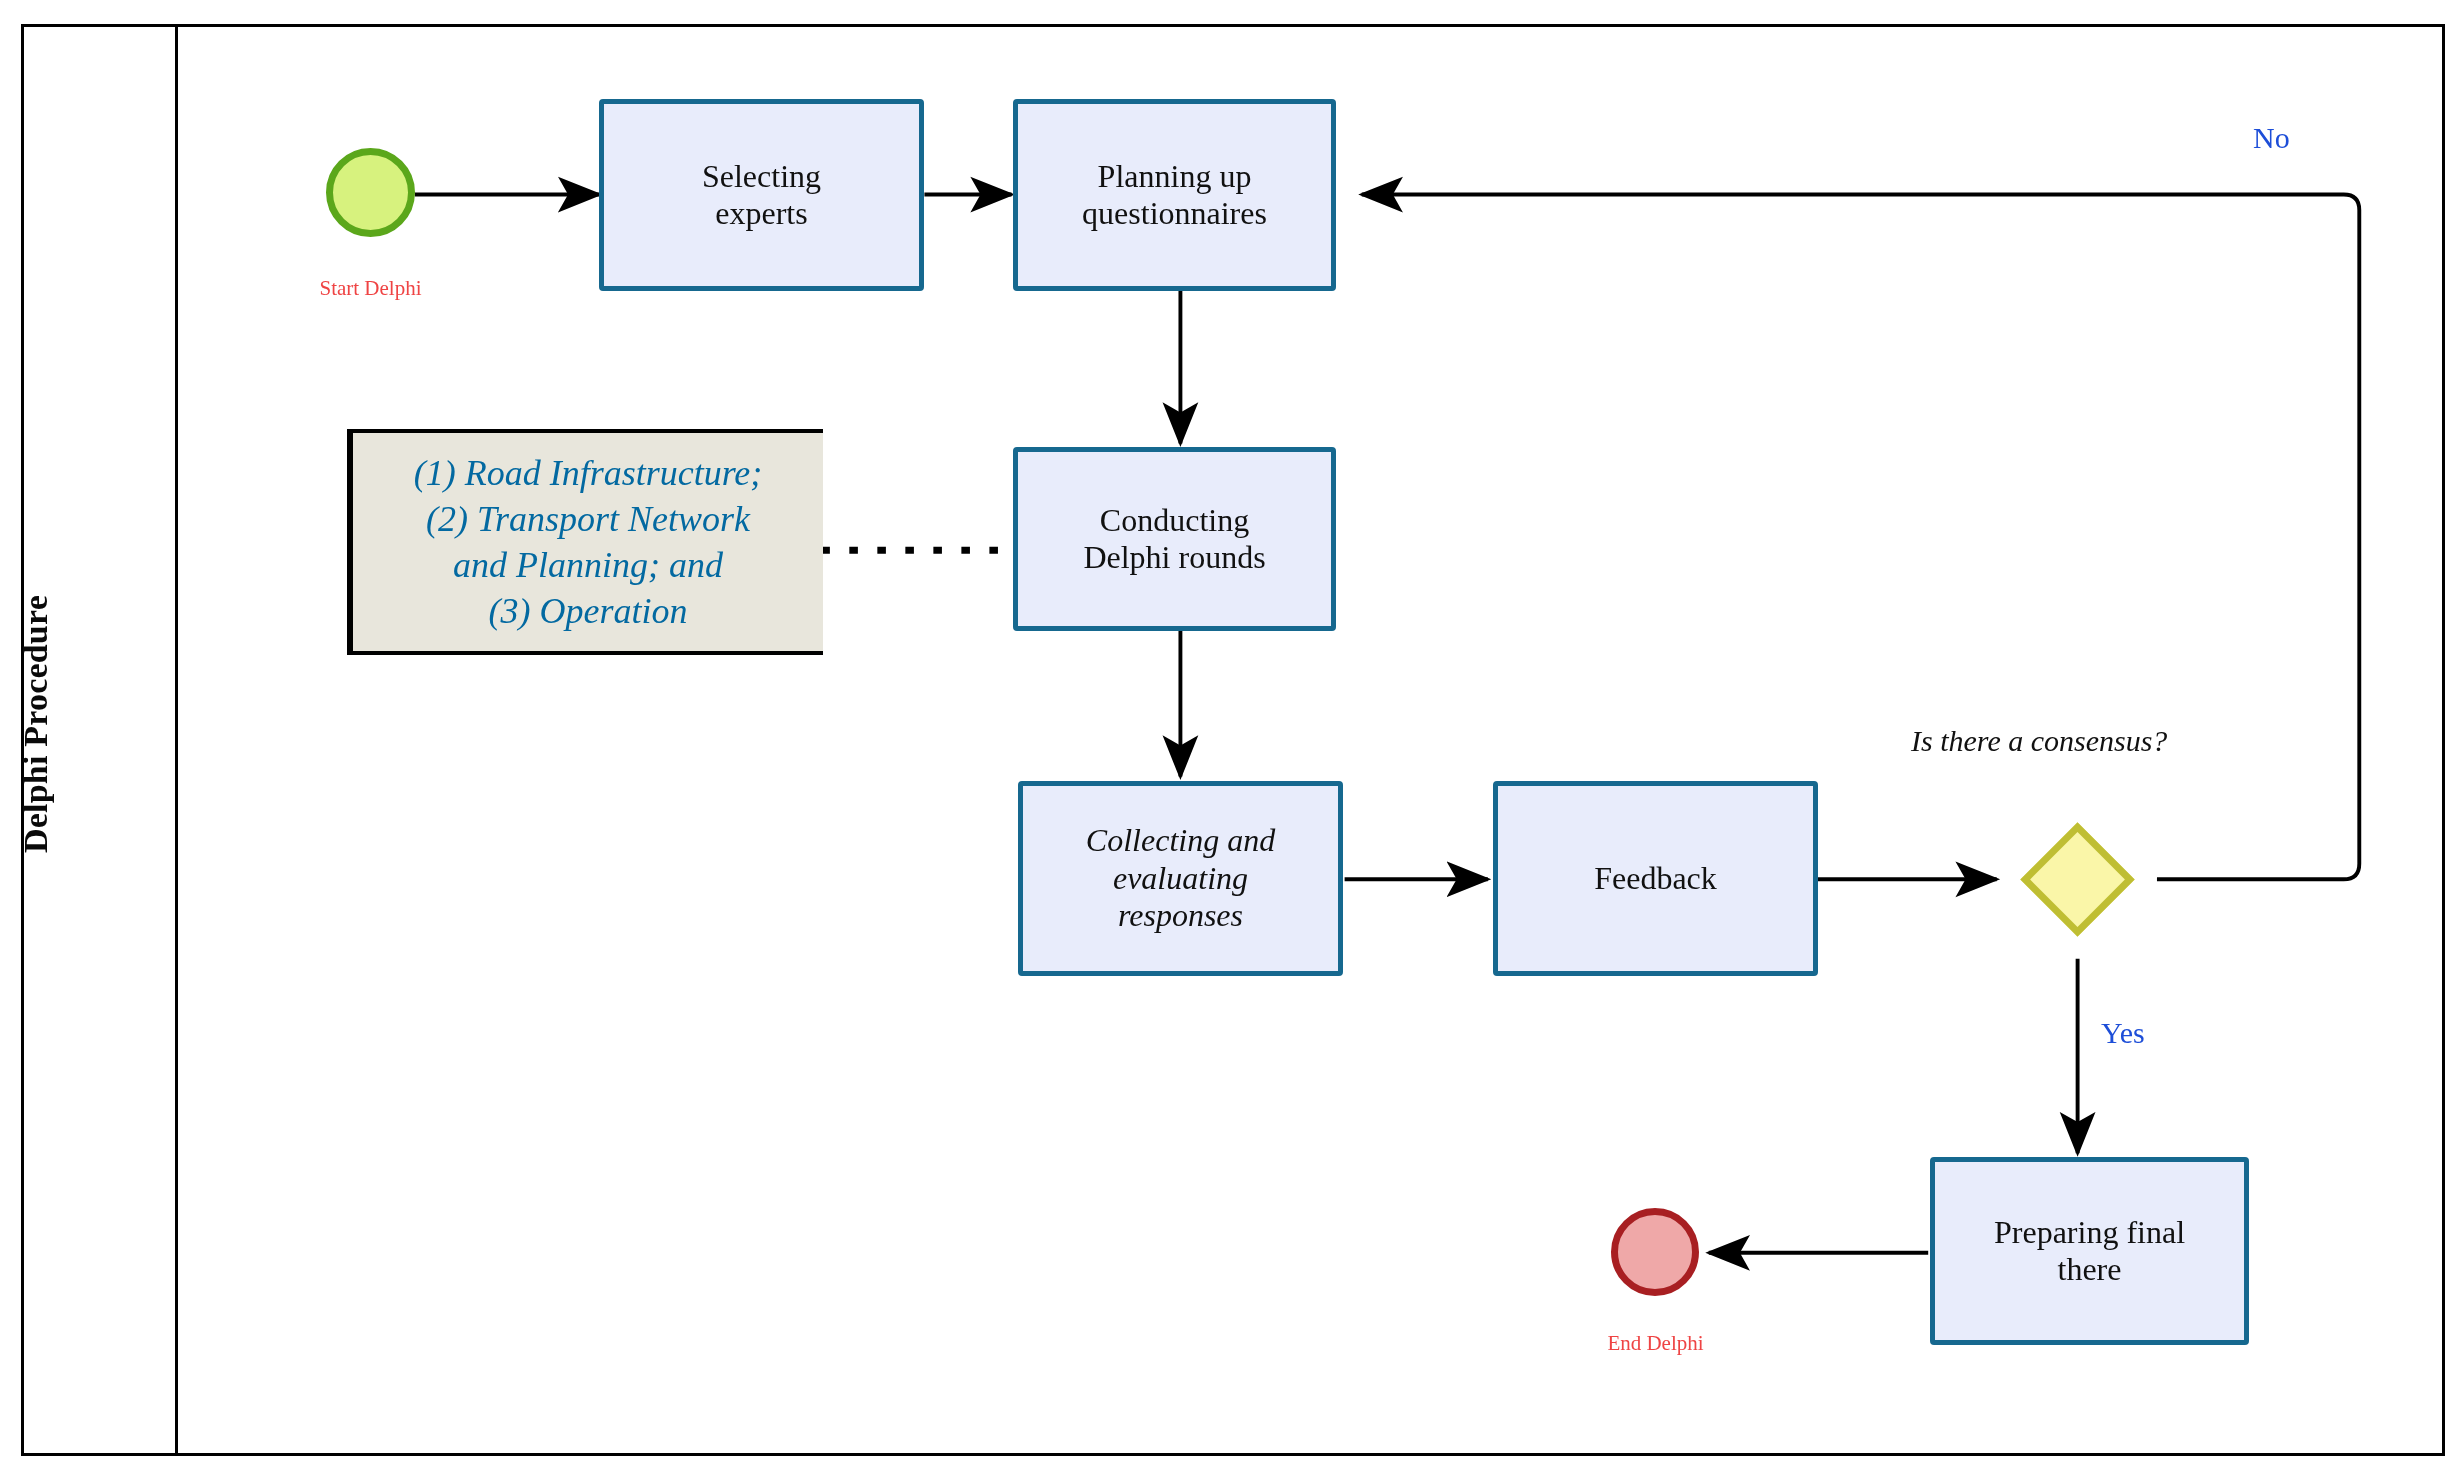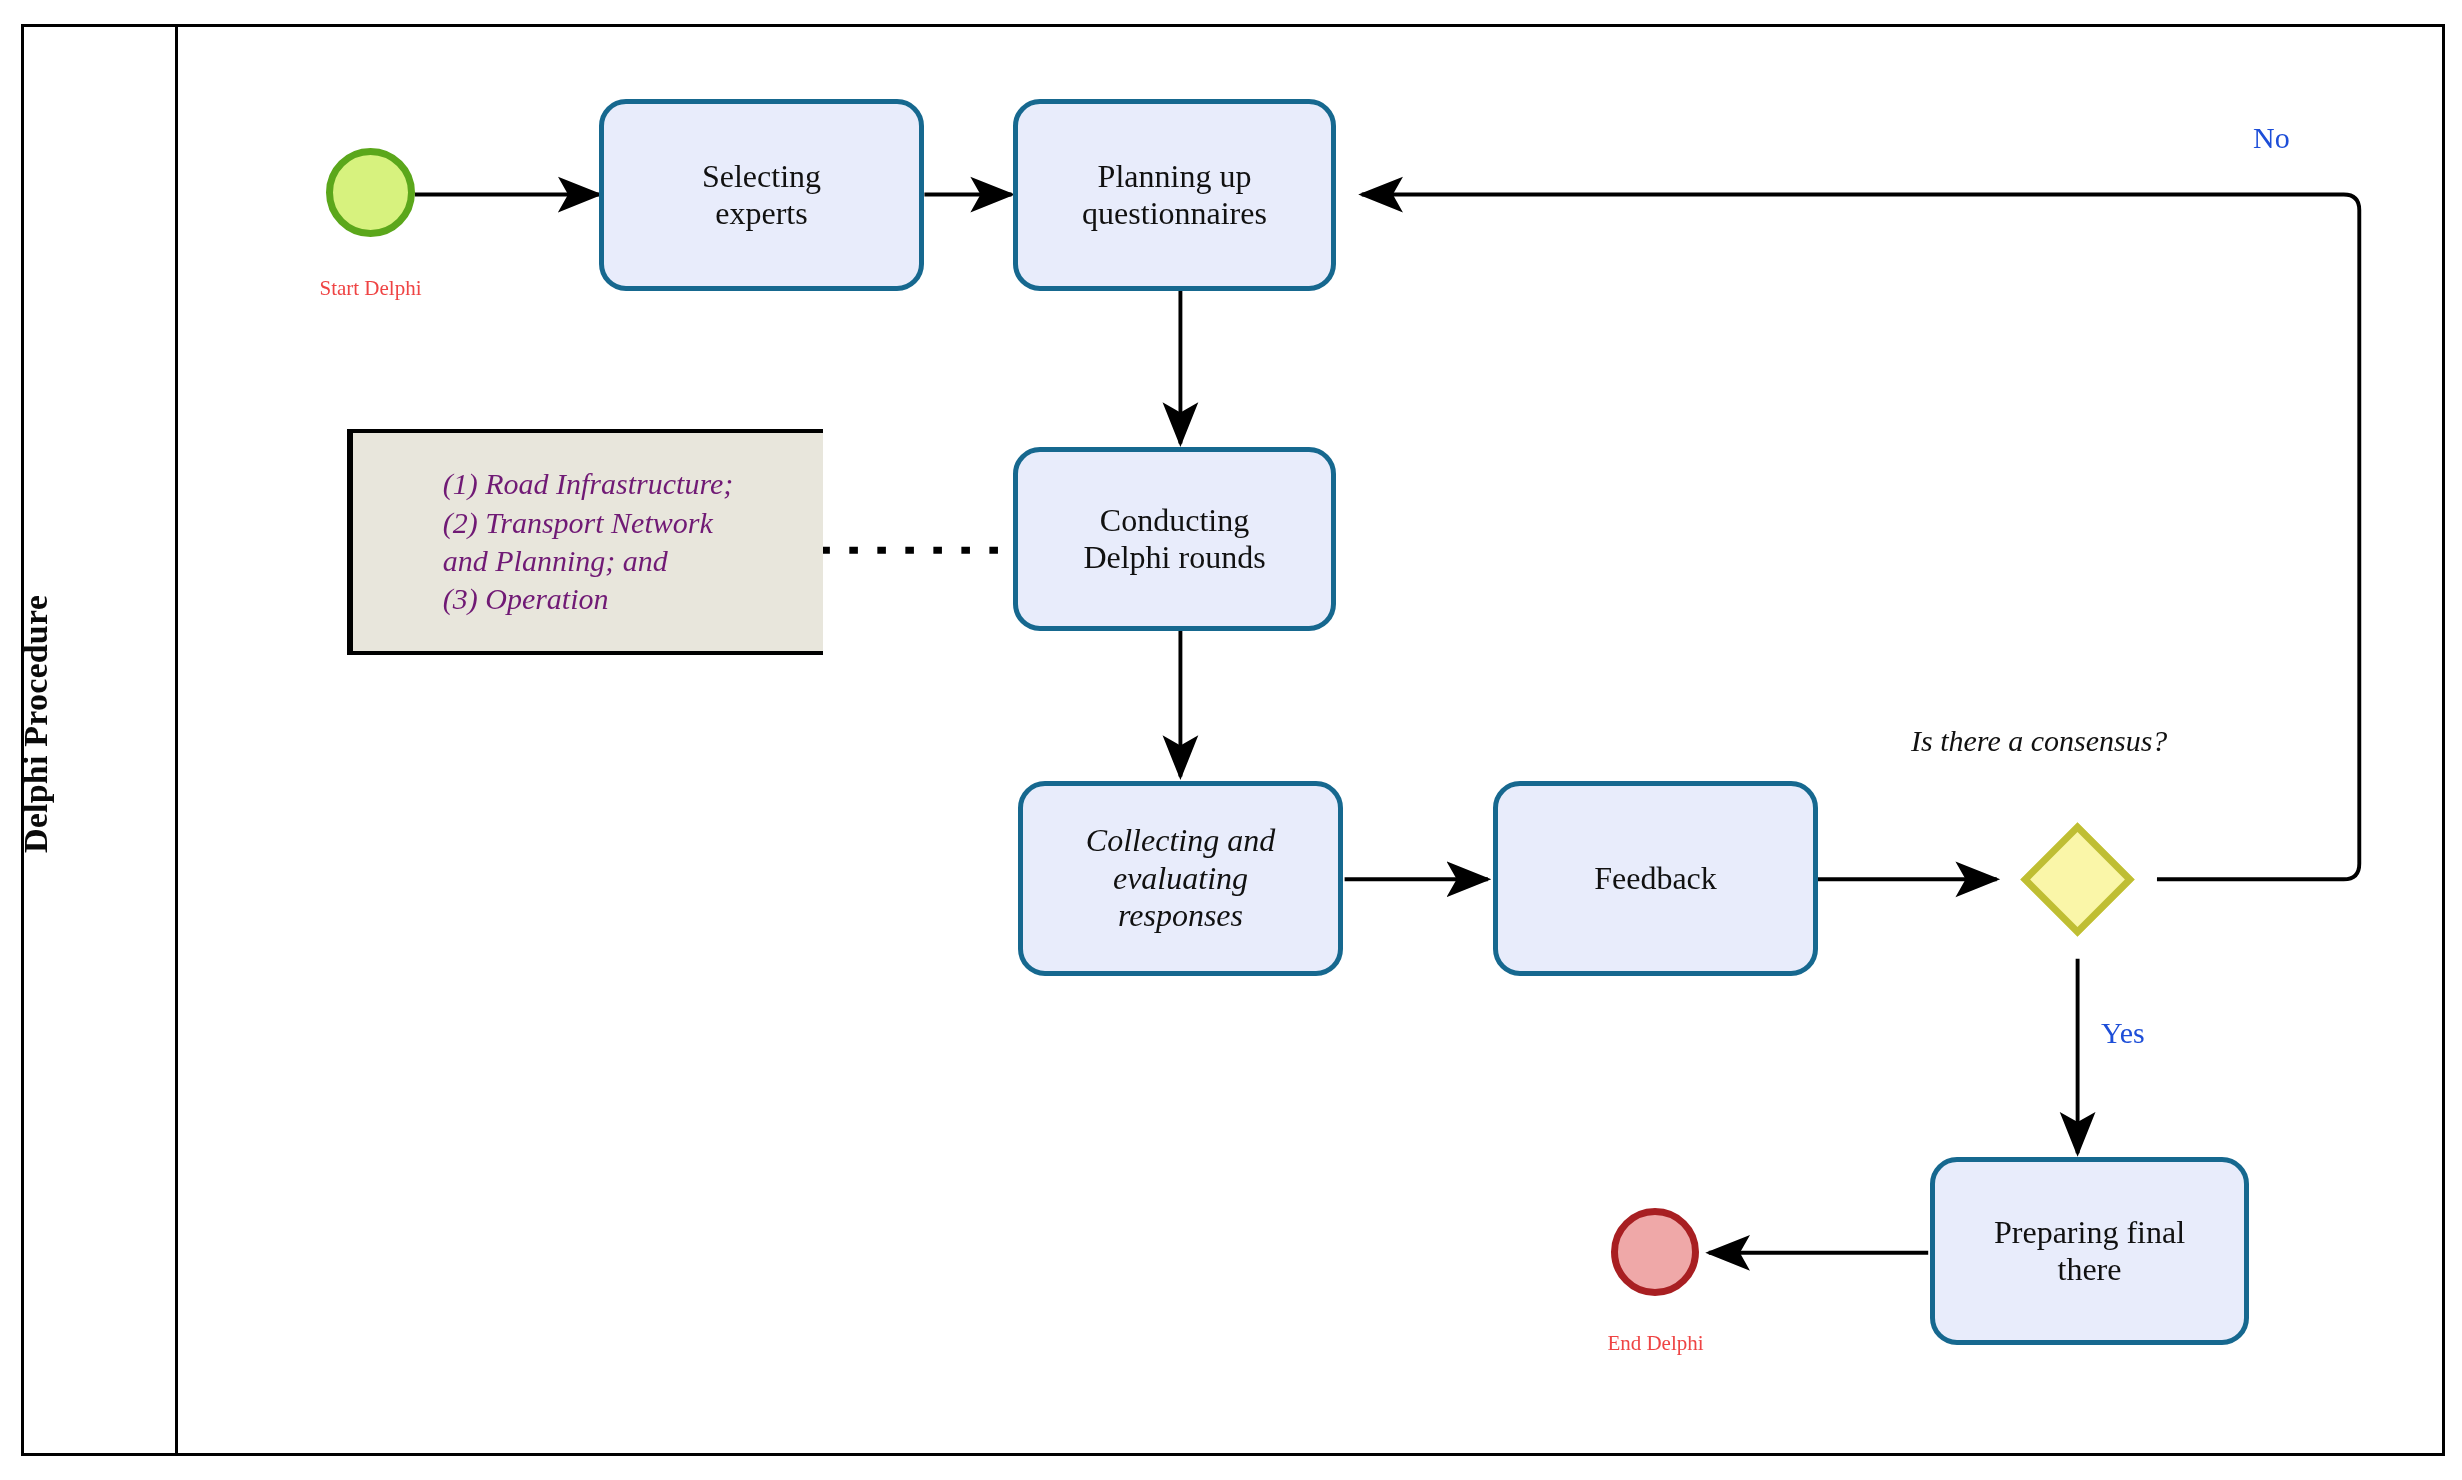--- a/index.html
+++ b/index.html
@@ -11,36 +11,36 @@
   .lane-divider{position:absolute;left:175px;top:24px;width:0;height:1432px;border-left:3.9px solid #000;}
   .lane-label{position:absolute;left:-206px;top:689px;width:483px;height:70px;
       transform:rotate(-90deg);display:flex;align-items:center;justify-content:center;
       font-size:34px;font-weight:bold;color:#0a0a0a;letter-spacing:0.2px;}
 
   
   #wires{position:absolute;left:0;top:0;width:2462px;height:1480px;pointer-events:none;}
 
   
   .node{position:absolute;box-sizing:border-box;}
-  .task{background:#E8ECFB;border:5.4px solid #16688F;border-radius:27px;
+  .task{background:#E8ECFB;border:5.4px solid #16688F;border-radius:4px;
         display:flex;align-items:center;justify-content:center;text-align:center;
         font-size:32px;line-height:1.17;color:#111;padding:4.7px 7.8px;}
   .event{border-radius:50%;box-sizing:border-box;}
   .event.start{background:#D7F27E;border:7px solid #5BA71B;}
   .event.end{background:#EFA8A8;border:7.8px solid #A81F22;}
   .event-label{position:absolute;text-align:center;font-size:21px;color:#ef4444;white-space:nowrap;}
 
   .gateway{position:absolute;width:81px;height:81px;background:#FAF6A8;
       border:7px solid #BFBE33;transform:rotate(45deg);box-sizing:border-box;}
   .gw-question{position:absolute;font-size:30px;font-style:italic;color:#111;white-space:nowrap;}
 
   .note{position:absolute;background:#E8E6DC;border-left:6.2px solid #000;
       border-top:4.7px solid #000;border-bottom:4.7px solid #000;box-sizing:border-box;
       display:flex;align-items:center;justify-content:center;}
-  .note-inner{font-size:30px;font-style:italic;line-height:1.28;color:#701a75;white-space:pre-line;}
+  .note-inner{font-size:36px;font-style:italic;line-height:1.28;color:#0369a1;text-align:center;white-space:pre-line;}
 
   .flow-label{position:absolute;font-size:30px;color:#1d4ed8;white-space:nowrap;}
 </style>
 </head>
 <body>
 
 <div id="stage">
 
   <div class="pool"></div>
   <div class="lane-divider"></div>

